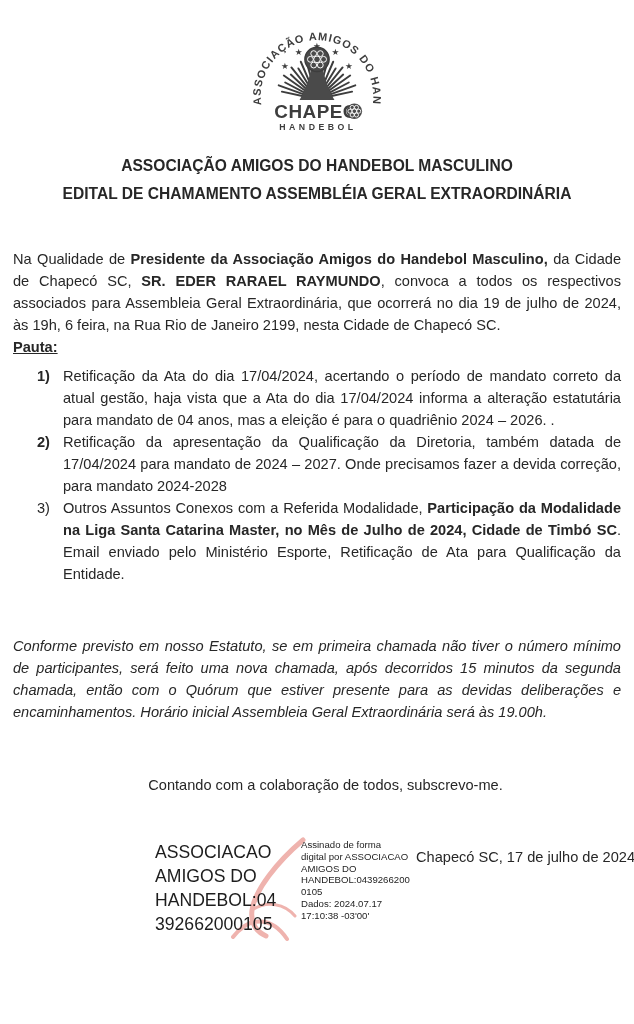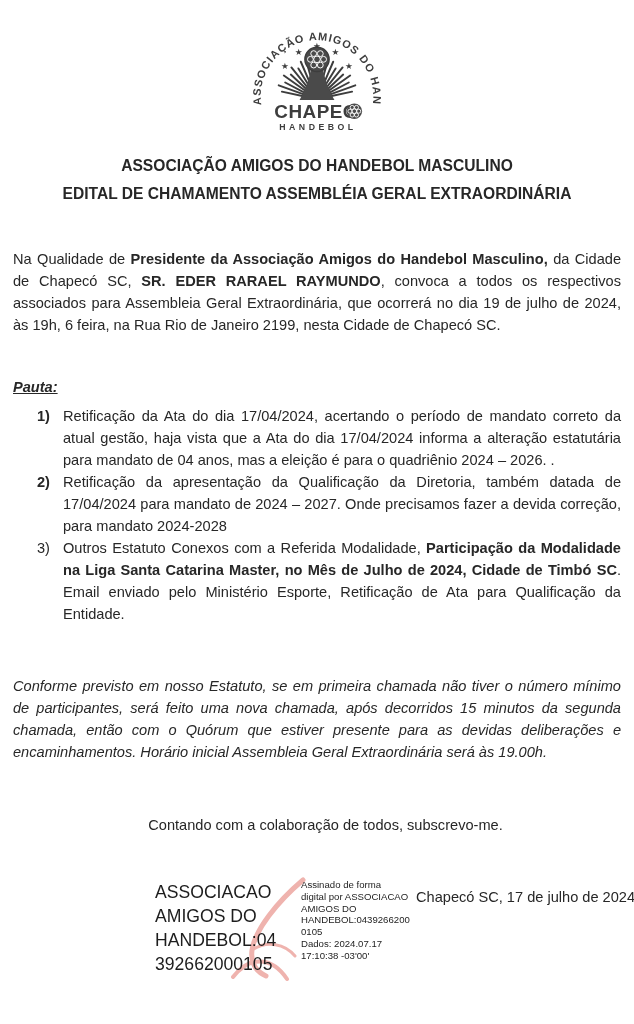--- a/index.html
+++ b/index.html
@@ -27,24 +27,22 @@
     line-height: 20px;
     margin: 0;
   }
   .doc-title.first { margin-top: 8px; }
   .doc-title.second { margin-top: 16px; }
 
   .para { margin: 0; text-align: justify; }
   .intro { margin-top: 44px; }
 
   .pauta {
-    margin-top: 40px;
     font-weight: 700;
     text-decoration: underline;
-    font-style: italic;
   }
 
   .agenda { margin-top: 7px; }
   .agenda-row { display: flex; }
   .agenda-num {
     flex: none;
     width: 26px;
     margin-left: 24px;
   }
   .agenda-text { flex: 1; text-align: justify; }
@@ -150,21 +148,21 @@
     <div class="agenda-row">
       <span class="agenda-num" style="font-weight: 700;">1)</span>
       <span class="agenda-text"><span>Retificação da Ata do dia 17/04/2024, acertando o período de mandato correto da atual gestão, haja vista que a Ata do dia 17/04/2024 informa a alteração estatutária para mandato de 04 anos, mas a eleição é para o quadriênio 2024 – 2026. .</span></span>
     </div>
     <div class="agenda-row">
       <span class="agenda-num" style="font-weight: 700;">2)</span>
       <span class="agenda-text"><span>Retificação da apresentação da Qualificação da Diretoria, também datada de 17/04/2024 para mandato de 2024 – 2027. Onde precisamos fazer a devida correção, para mandato 2024-2028</span></span>
     </div>
     <div class="agenda-row">
       <span class="agenda-num">3)</span>
-      <span class="agenda-text"><span>Outros Estatuto Conexos com a Referida Modalidade, </span><span style="font-weight: 700;">Participação da Modalidade na Liga Santa Catarina Master, no Mês de Julho de 2024, Cidade de Timbó SC</span><span>. Email enviado pelo Ministério Esporte, Retificação de Ata para Qualificação da Entidade.</span></span>
+      <span class="agenda-text"><span>Outros Assuntos Conexos com a Referida Modalidade, </span><span style="font-weight: 700;">Participação da Modalidade na Liga Santa Catarina Master, no Mês de Julho de 2024, Cidade de Timbó SC</span><span>. Email enviado pelo Ministério Esporte, Retificação de Ata para Qualificação da Entidade.</span></span>
     </div>
   </div>
 
   <p class="para quorum">Conforme previsto em nosso Estatuto, se em primeira chamada não tiver o número mínimo de participantes, será feito uma nova chamada, após decorridos 15 minutos da segunda chamada, então com o Quórum que estiver presente para as devidas deliberações e encaminhamentos. Horário inicial Assembleia Geral Extraordinária será às 19.00h.</p>
   <p class="para closing">Contando com a colaboração de todos, subscrevo-me.</p>
 
   <div class="sig-block">
     <svg class="sig-flourish" width="100" height="108" viewBox="0 0 100 108">
       <path id="flourish1" d="M 78,4 C 52,26 30,54 27,74 C 25.5,86 30,95 41,100" fill="none" stroke-width="5" stroke-linecap="round" stroke="#efb3ae"></path>
       <path id="flourish2" d="M 8,101 C 26,78 48,82 62,103" fill="none" stroke-width="4" stroke-linecap="round" stroke="#efb3ae"></path>

